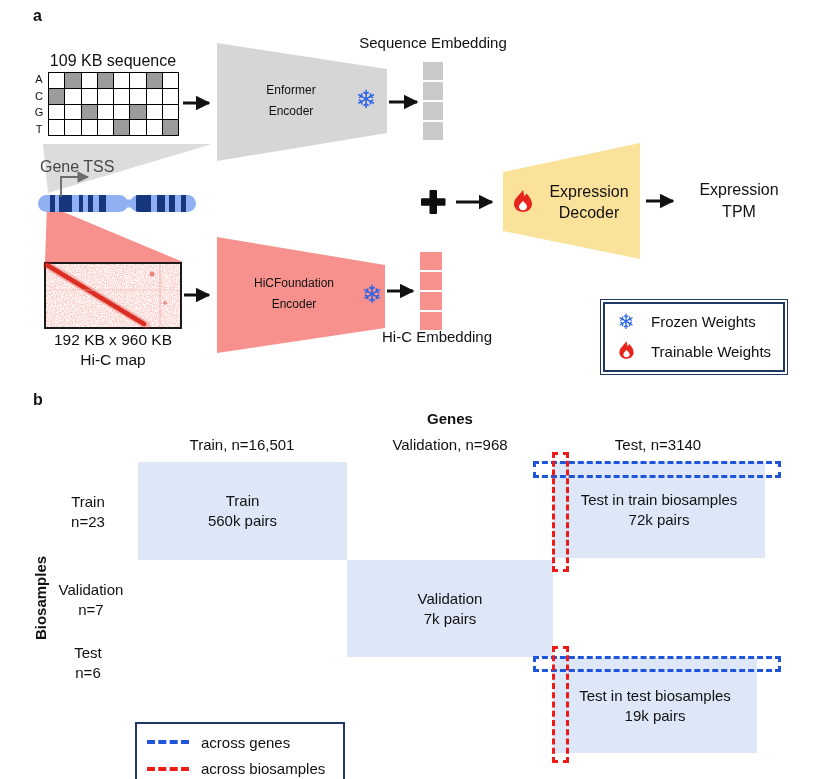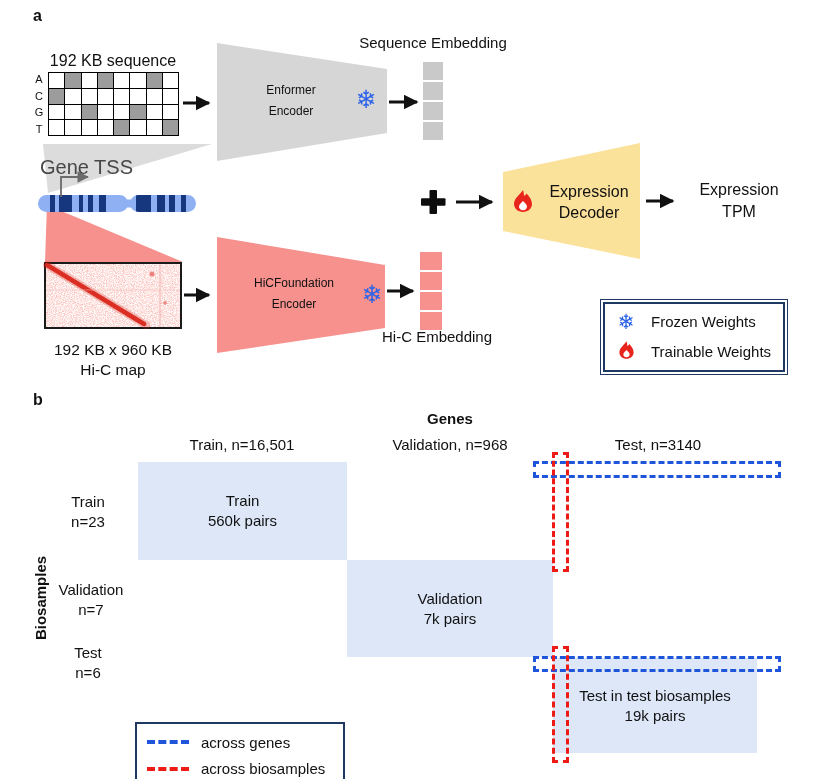--- a/index.html
+++ b/index.html
@@ -44,21 +44,21 @@
   .dashblue{border-color:#1e55db;}
   .dashred{border-color:#ee1a15;}
   .legendb{position:absolute;left:135px;top:685px;width:210px;height:67px;z-index:3;
            border:2.5px solid #1f3864;box-sizing:border-box;background:#fff;
            display:flex;flex-direction:column;justify-content:space-evenly;padding:0 10px;margin-top:37px;}
   .dashsample{width:42px;height:0;border-top:4.5px dashed;flex:0 0 42px;}
   .dashsample.blue{border-color:#1e55db;}
   .dashsample.red{border-color:#ee1a15;}
   .vlabel{position:absolute;z-index:3;font-size:15px;font-weight:700;
           transform:translate(-50%,-50%) rotate(-90deg);white-space:nowrap;}
-  .genetss{color:#474747;font-size:20px;}
+  .genetss{color:#474747;font-size:16px;}
 </style>
 </head>
 <body>
 
 <div class="canvas">
 
   <svg class="layer" width="817" height="779" viewBox="0 0 817 779">
     <defs>
       <marker id="arr" viewBox="0 0 10 10" refX="9" refY="5" markerWidth="5" markerHeight="5" orient="auto">
         <path d="M0 0 L10 5 L0 10 z" fill="#111"></path>
@@ -130,21 +130,21 @@
       <rect x="429.5" y="190" width="7.5" height="24" rx="1"></rect>
       <rect x="421" y="198.2" width="24.5" height="7.5" rx="1"></rect>
     </g>
 
     <use href="#flame" x="0" y="0" width="24" height="24" transform="translate(511,189)"></use>
   </svg>
 
   <div class="t panel-label" style="left:33px;top:6px;">a</div>
 
   <div class="t" style="left:113px;top:61px;font-size:16px;">
-    <span class="ctr" style="position:absolute;">192 KB sequence</span>
+    <span class="ctr" style="position:absolute;">109 KB sequence</span>
   </div>
 
   <div class="rowlabels">
       <div>A</div>
       <div>C</div>
       <div>G</div>
       <div>T</div>
     </div>
   <div class="onehot">
       <div class="ohcell"></div>
@@ -176,21 +176,21 @@
       <div class="ohcell"></div>
       <div class="ohcell"></div>
       <div class="ohcell shaded"></div>
       <div class="ohcell"></div>
       <div class="ohcell"></div>
       <div class="ohcell shaded"></div>
     </div>
 
   <div class="t genetss" style="left:40px;top:157px;">Gene TSS</div>
 
-  <div class="t ctr two" style="left:113px;top:350px;font-size:15.5px;width:160px;margin-top:10px;">
+  <div class="t ctr two" style="left:113px;top:350px;font-size:15.5px;width:160px;">
     <div>192 KB x 960 KB</div>
     <div>Hi-C map</div>
   </div>
 
   <div class="t ctr two" style="left:291px;top:101px;font-size:12px;line-height:21px;">
     <div>Enformer</div>
     <div>Encoder</div>
   </div>
   <span class="snow" style="left:366px;top:99px;">❄</span>
 
@@ -273,20 +273,24 @@
   </div>
   <div class="t ctr two" style="left:88px;top:663px;">
     <div>Test</div>
     <div>n=6</div>
   </div>
 
   <div class="bcell" style="left:138px;top:462px;width:209px;height:98px;">
     <div>Train</div>
     <div>560k pairs</div>
   </div>
+  <div class="bcell" style="left:553px;top:462px;width:212px;height:96px;">
+    <div>Test in train biosamples</div>
+    <div>72k pairs</div>
+  </div>
   <div class="bcell" style="left:347px;top:560px;width:206px;height:97px;">
     <div>Validation</div>
     <div>7k pairs</div>
   </div>
   <div class="bcell" style="left:553px;top:658px;width:204px;height:95px;">
     <div>Test in test biosamples</div>
     <div>19k pairs</div>
   </div>
 
   <div class="dashbox dashblue" style="left:533px;top:461px;width:248px;height:17px;"></div>

